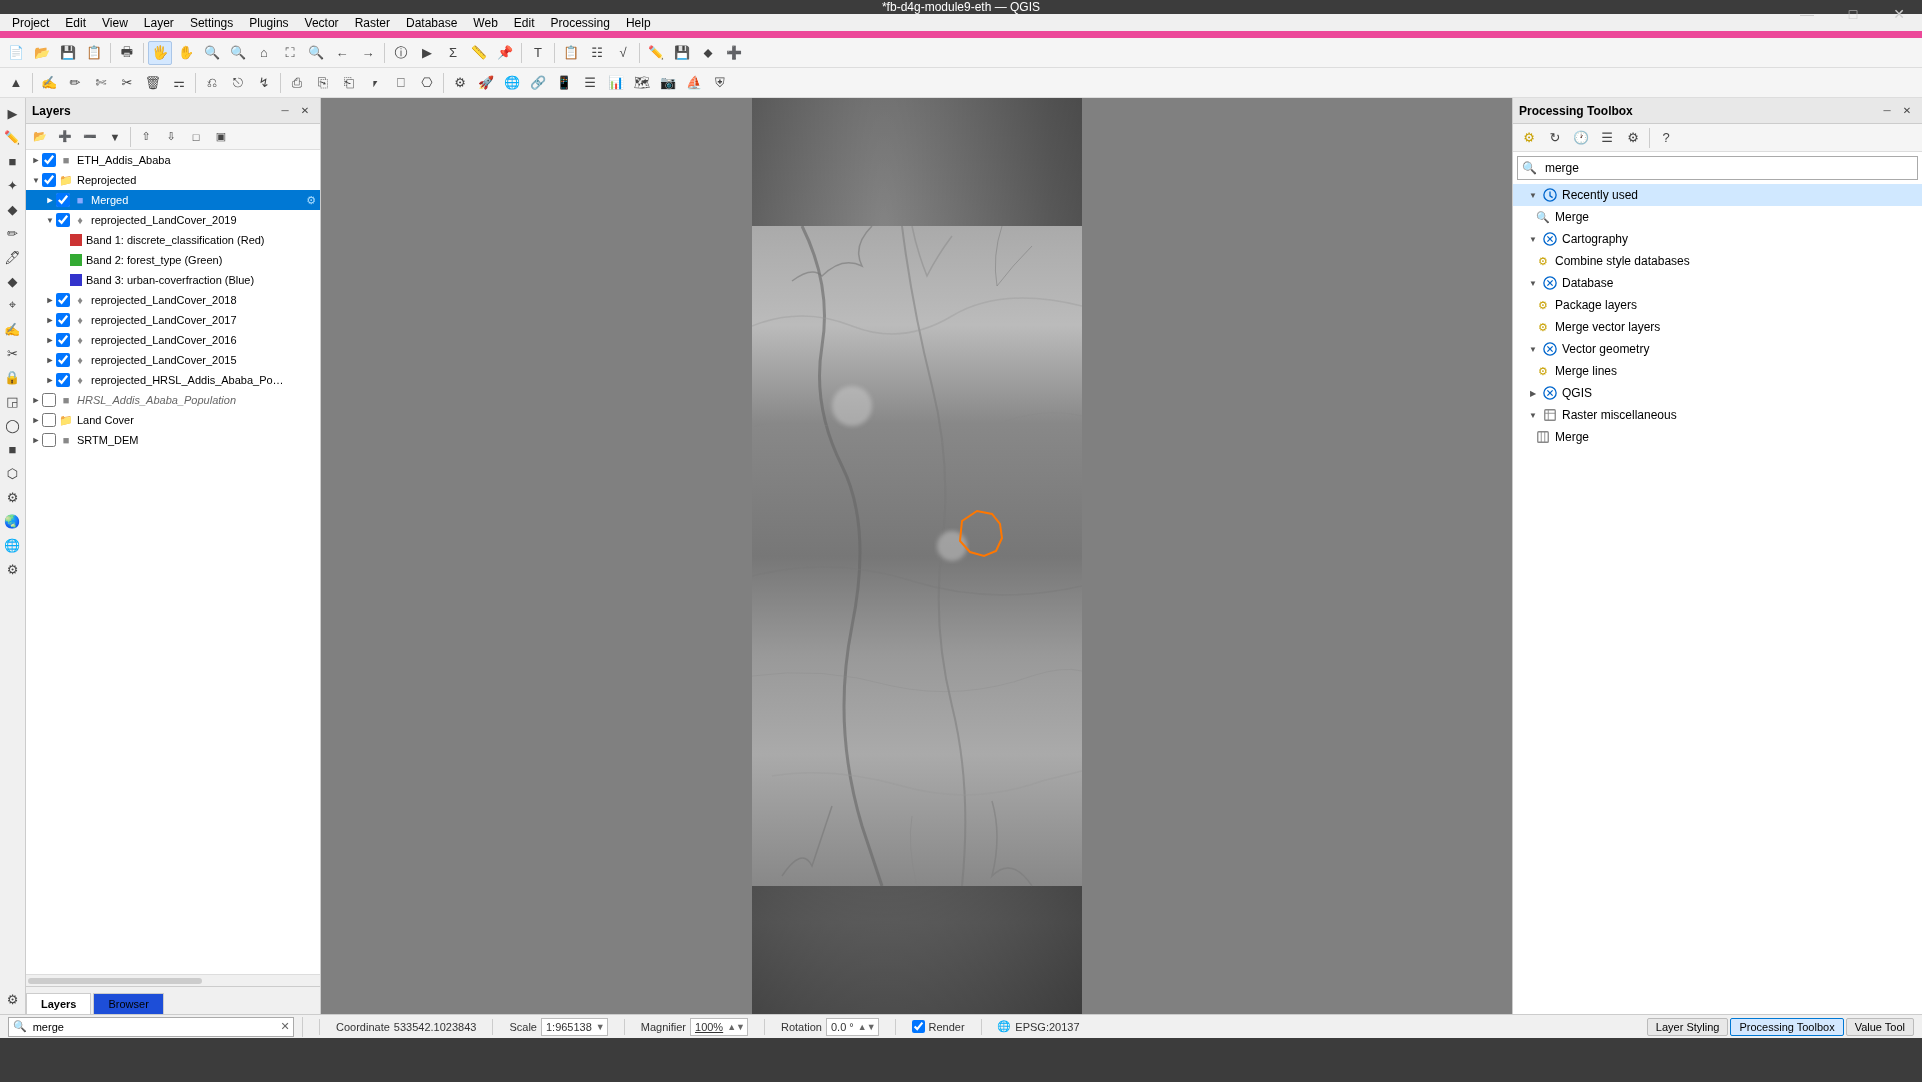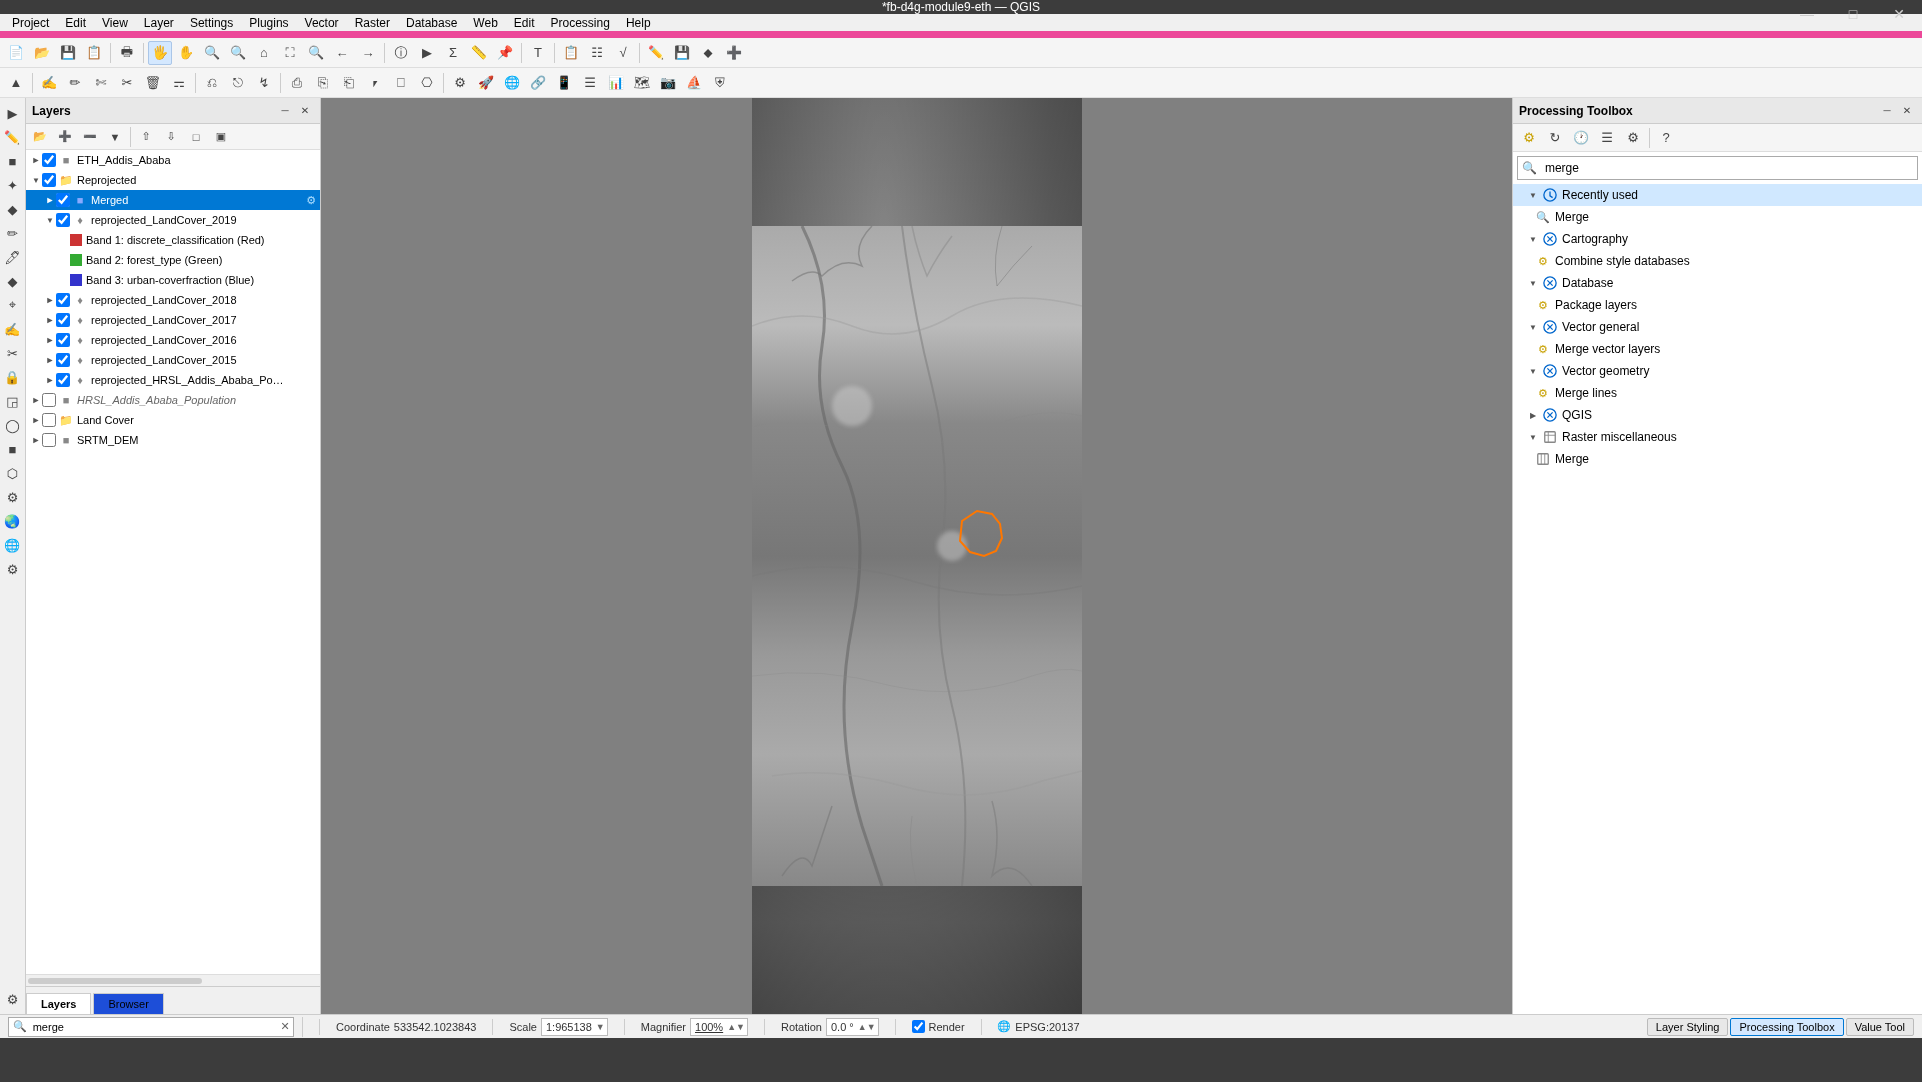--- a/index.html
+++ b/index.html
@@ -481,30 +481,20 @@
             </svg>
         </span>
         <span class="proc-label">Database</span>
       </div>
 
       <div class="proc-item proc-indent-1">
         <span class="proc-icon" style="color:#c8a000;">⚙</span>
         <span class="proc-label">Package layers</span>
       </div>
 
-      <div class="proc-item proc-indent-0">
-        <span class="proc-expand expand-open"></span>
-        <span class="proc-icon" style="color:#0066cc;">
-          <svg viewBox="0 0 16 16" width="14" height="14">
-              <circle cx="8" cy="8" r="7" fill="none" stroke="#0066cc" stroke-width="1.5"></circle>
-              <path d="M5 5l6 6M11 5l-6 6" stroke="#0066cc" stroke-width="1.5" fill="none"></path>
-            </svg>
-        </span>
-        <span class="proc-label">Vector general</span>
-      </div>
 
       <div class="proc-item proc-indent-1">
         <span class="proc-icon" style="color:#c8a000;">⚙</span>
         <span class="proc-label">Merge vector layers</span>
       </div>
 
       <div class="proc-item proc-indent-0">
         <span class="proc-expand expand-open"></span>
         <span class="proc-icon" style="color:#0066cc;">
           <svg viewBox="0 0 16 16" width="14" height="14">

